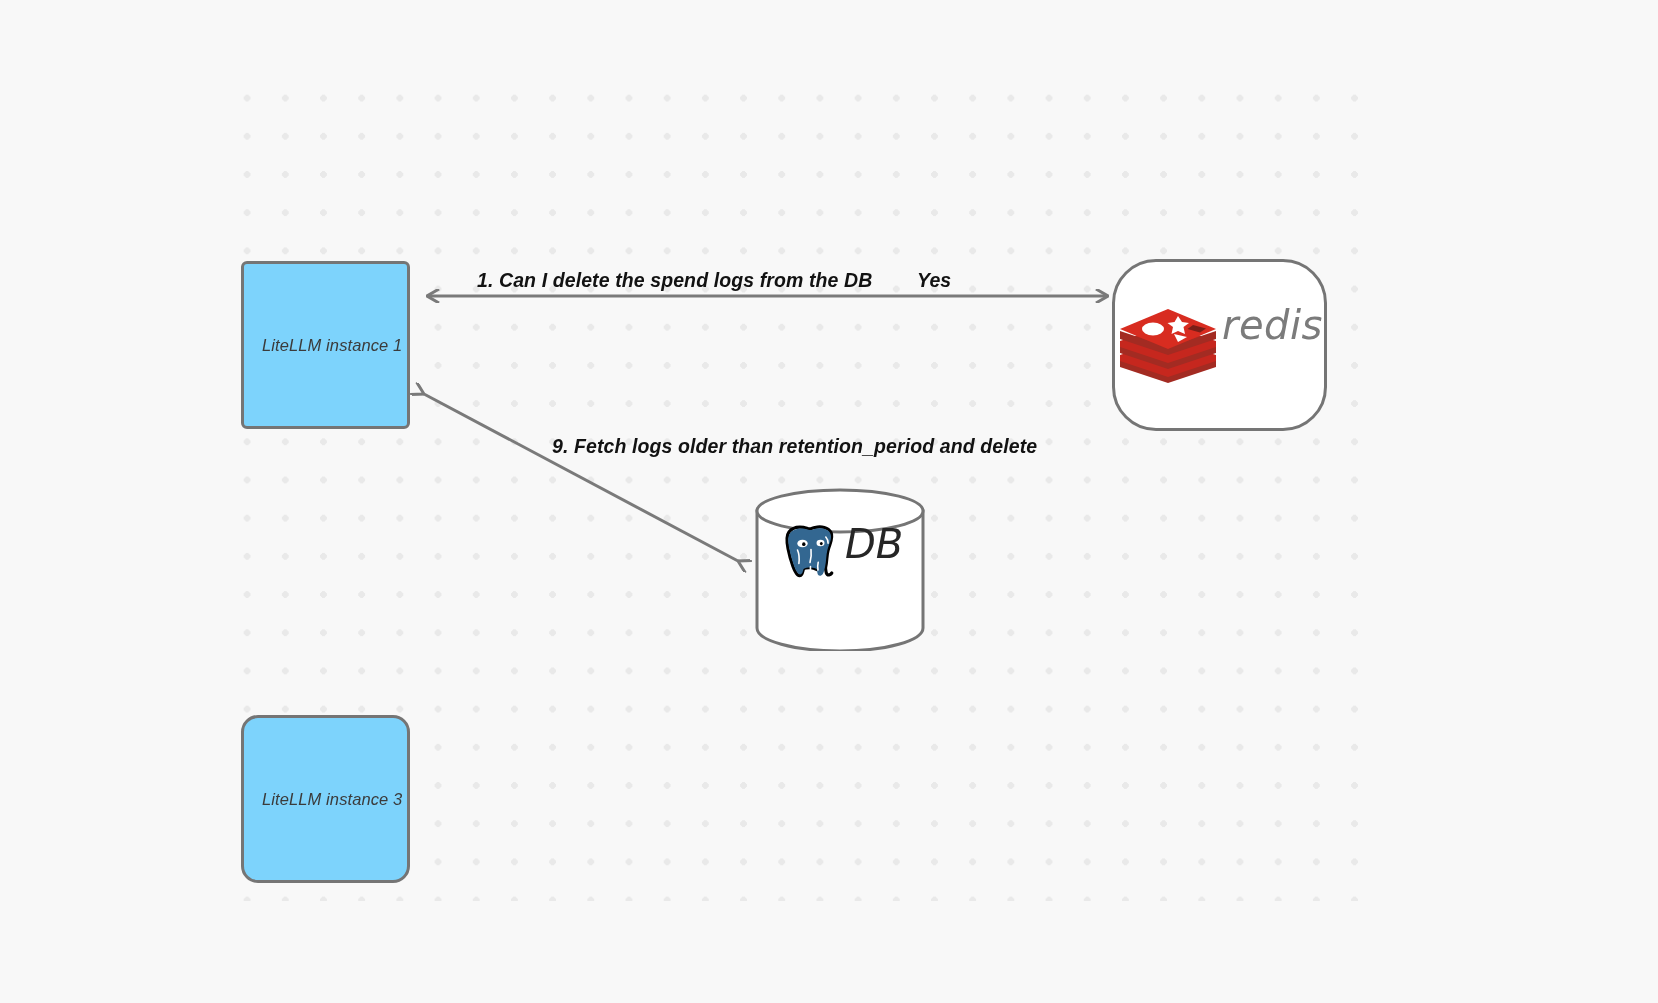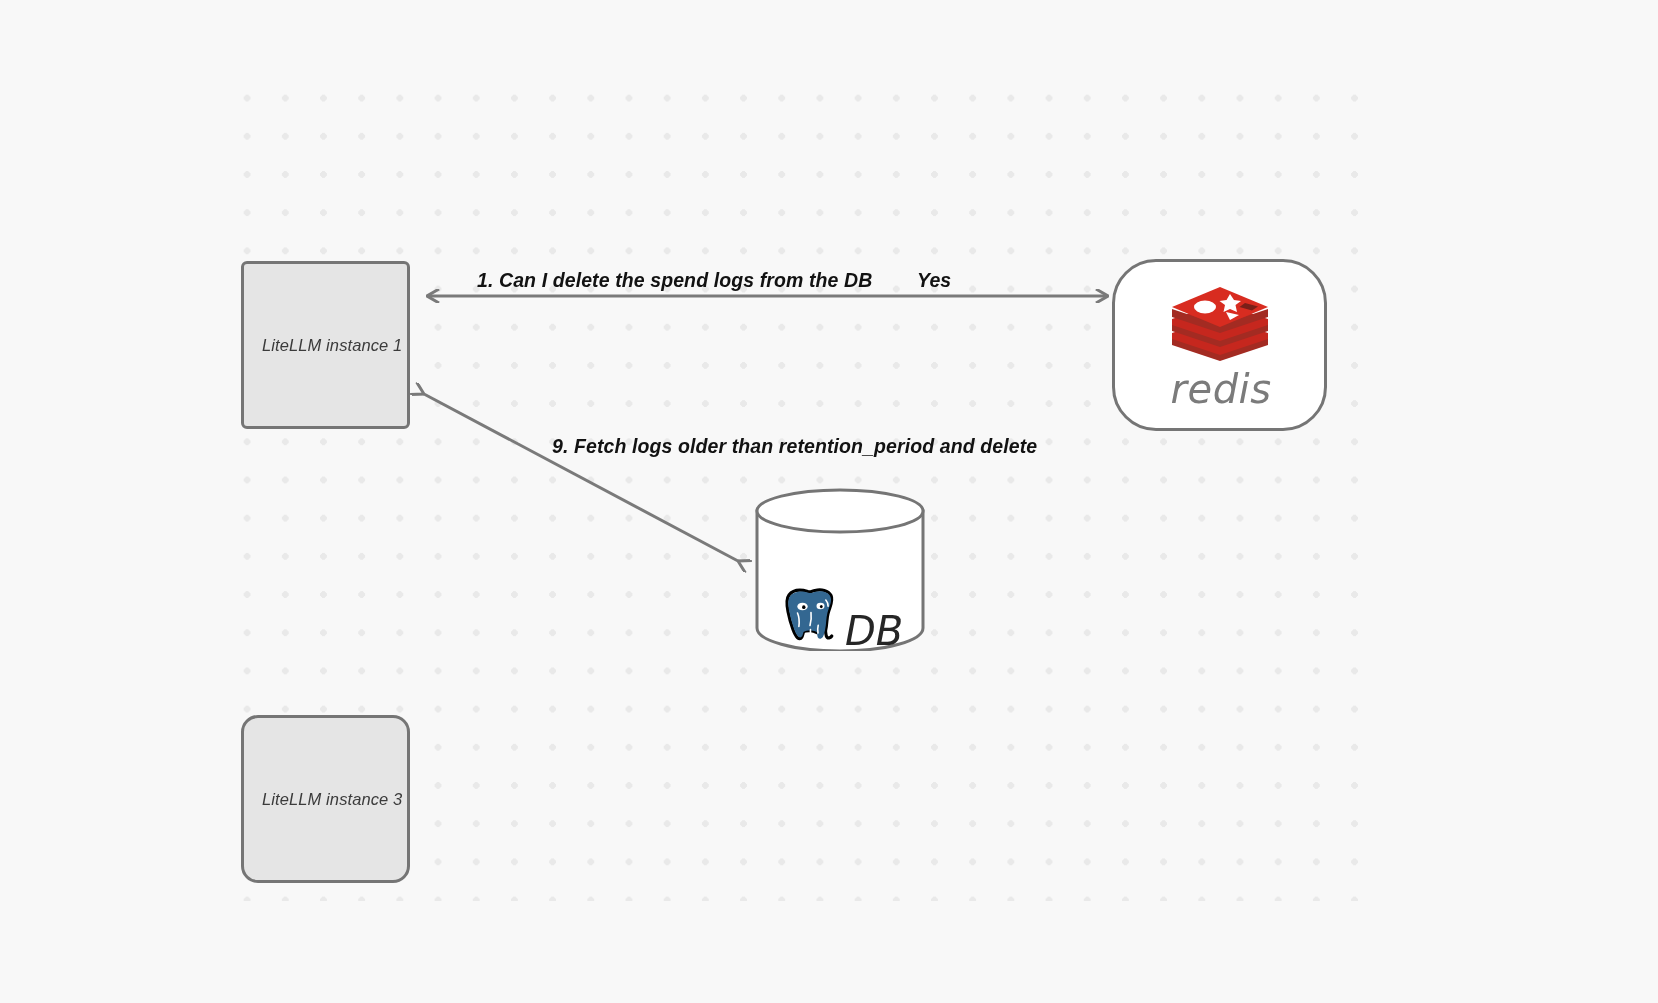--- a/index.html
+++ b/index.html
@@ -25,21 +25,21 @@
     height: 837px;
     background-image: radial-gradient(circle, #e9e9e9 3.2px, rgba(0,0,0,0) 3.4px);
     background-size: 38.2px 38.2px;
     background-position: 15px 15px;
     pointer-events: none;
   }
 
   
   .node-box {
     position: absolute;
-    background: #e5e5e5;
+    background: #7dd3fc;
     border: 3px solid #757575;
     border-radius: 6px;
     box-sizing: border-box;
     display: flex;
     align-items: center;
     justify-content: flex-start;
   }
   .node-box .node-label {
     font-size: 16.5px;
     color: #3b3b3b;
@@ -64,22 +64,22 @@
     border: 3px solid #757575;
     border-radius: 44px;
     box-sizing: border-box;
     display: flex;
     flex-direction: column;
     align-items: center;
     justify-content: center;
   }
   #redis-logo-wrap {
     display: flex;
-    flex-direction: column;
-    align-items: flex-end;
+    flex-direction: row;
+    align-items: flex-start;
     justify-content: center;
     gap: 2px;
   }
   #redis-wordmark {
     font-family: "DejaVu Sans", sans-serif;
     font-size: 40px;
     font-weight: 400;
     color: #7b7b7b;
     letter-spacing: 0.5px;
     line-height: 1;
@@ -93,21 +93,21 @@
     top: 488px;
     width: 172px;
     height: 163px;
   }
   #node-db svg { display: block; }
   #db-content {
     position: absolute;
     left: 0; top: 0;
     width: 172px; height: 163px;
     display: flex;
-    align-items: flex-end;
+    align-items: flex-start;
     justify-content: center;
     gap: 2px;
     padding-top: 36px;
     box-sizing: border-box;
   }
   #db-text {
     font-family: "DejaVu Sans", sans-serif;
     font-size: 40px;
     font-weight: 400;
     color: #262626;

